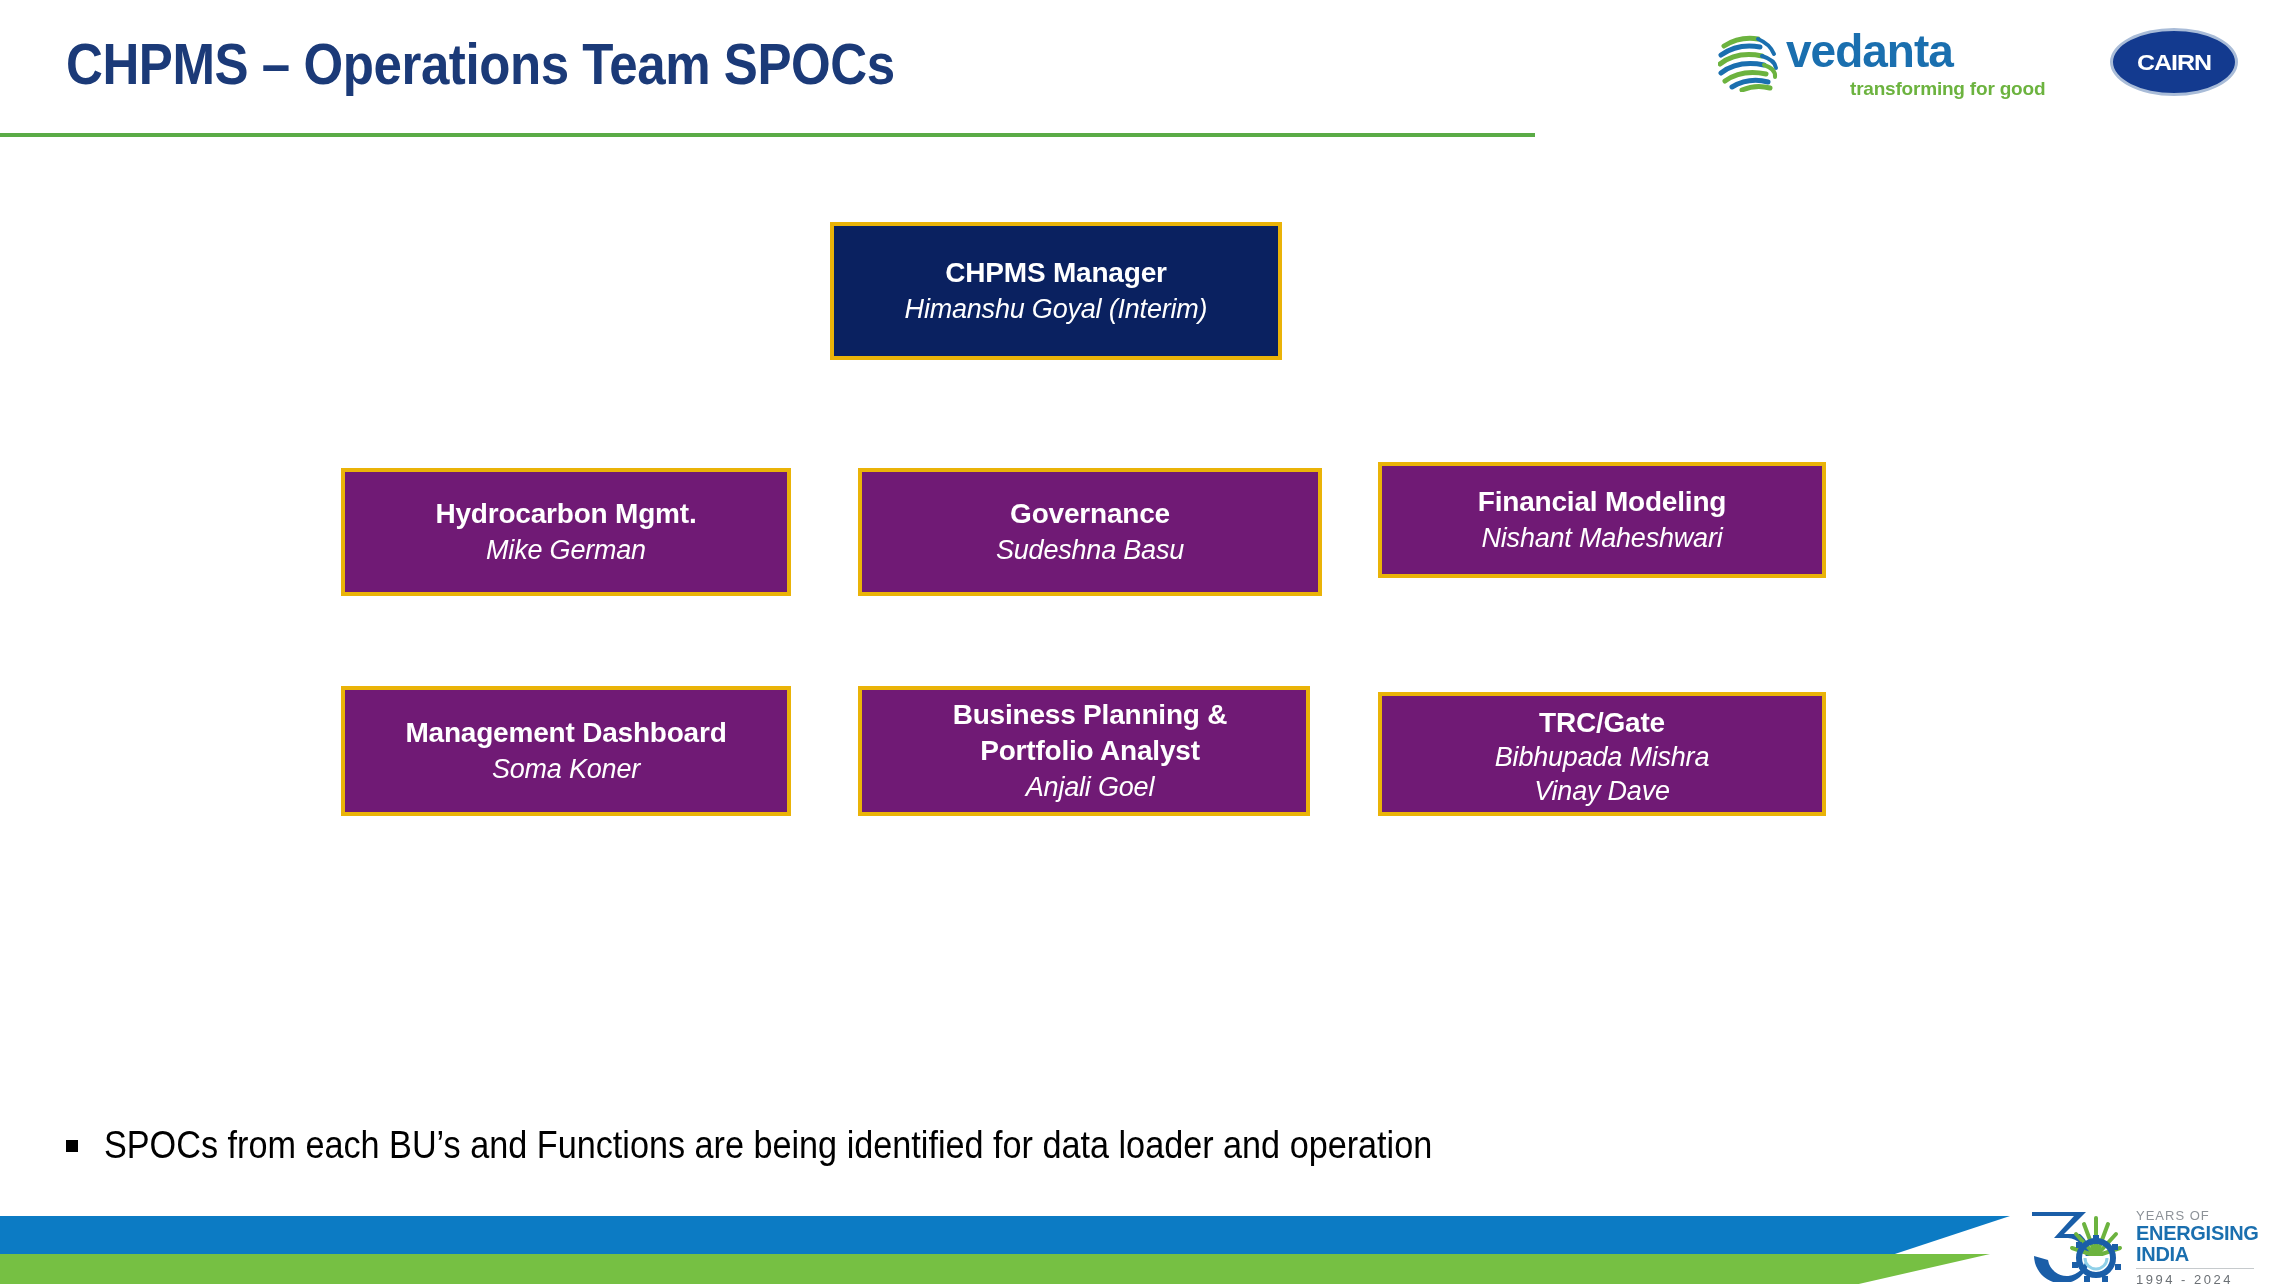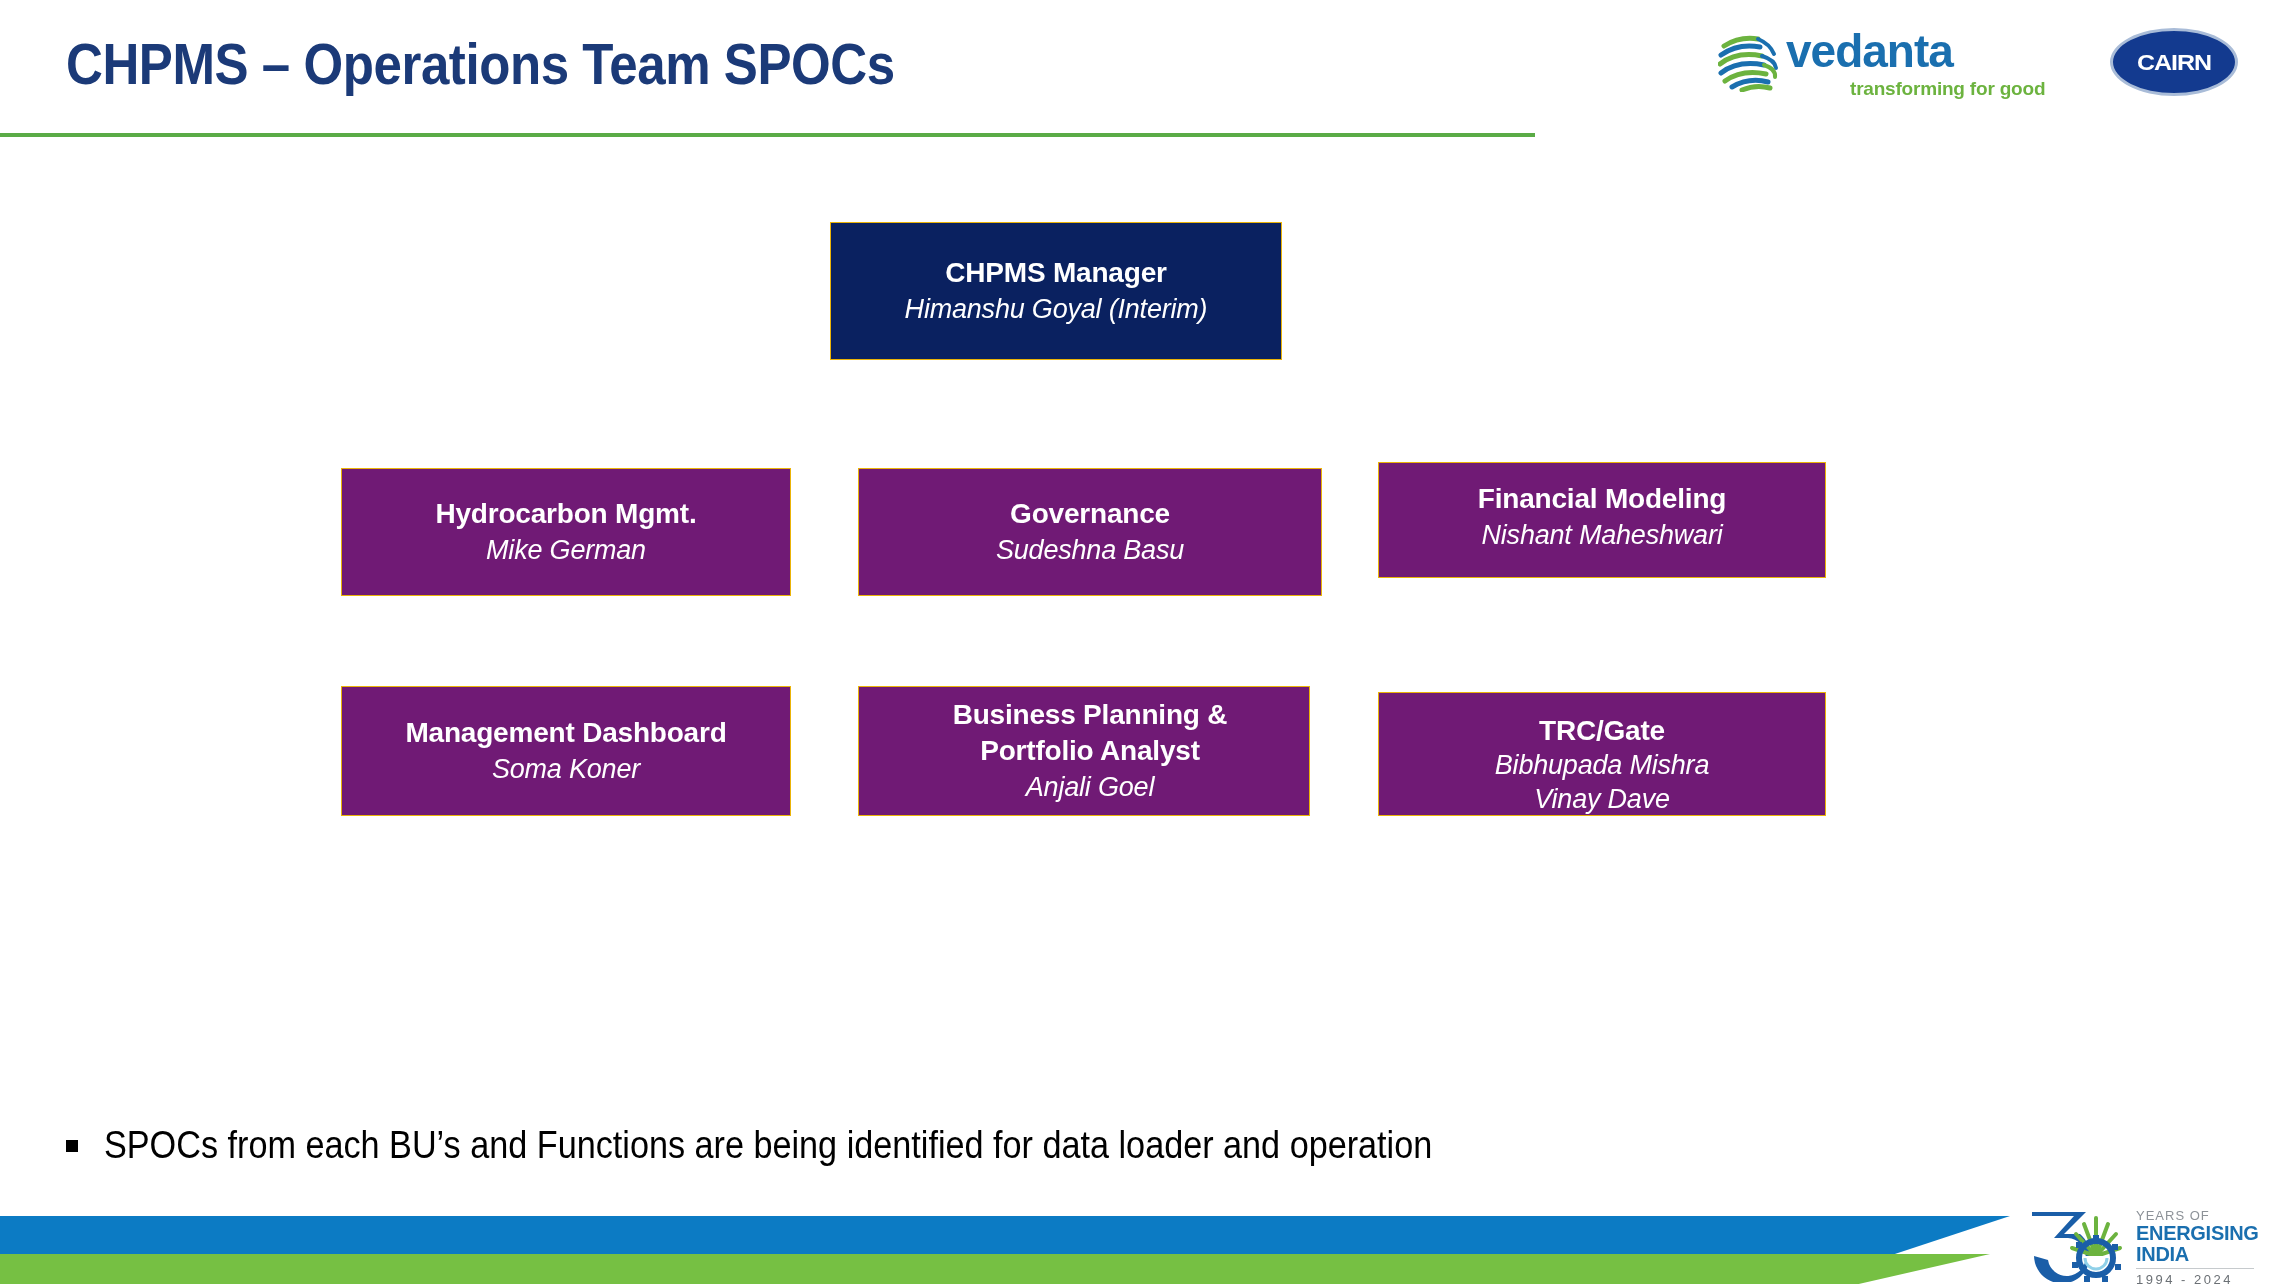--- a/index.html
+++ b/index.html
@@ -105,21 +105,21 @@
   
   .node {
     position: absolute;
     box-sizing: border-box;
     display: flex;
     flex-direction: column;
     align-items: center;
     justify-content: center;
     text-align: right;
     color: #ffffff;
-    border: 1px solid #eab308;
+    border: 4px solid #eab308;
   }
   .node.root { background: #0a2160; }
   .node.branch { background: #701a75; margin-left: 28px; }
   .node-title {
     font-size: 28px;
     font-weight: bold;
     line-height: 36px;
     letter-spacing: -0.2px;
   }
   .node-person {
@@ -128,21 +128,21 @@
     line-height: 36px;
     letter-spacing: -0.2px;
   }
 
   #node-root        { left: 830px;  top: 222px; width: 452px; height: 138px; }
   #node-hydrocarbon { left: 313px;  top: 468px; width: 450px; height: 128px; }
   #node-governance  { left: 830px;  top: 468px; width: 464px; height: 128px; }
   #node-financial   { left: 1350px; top: 462px; width: 448px; height: 116px; justify-content: flex-start; padding-top: 18px; }
   #node-dashboard   { left: 313px;  top: 686px; width: 450px; height: 130px; }
   #node-bpa         { left: 830px;  top: 686px; width: 452px; height: 130px; padding-left: 12px; }
-  #node-trc         { left: 1350px; top: 692px; width: 448px; height: 124px; justify-content: flex-start; padding-top: 21px; }
+  #node-trc         { left: 1350px; top: 692px; width: 448px; height: 124px; justify-content: flex-start; padding-top: 10px; }
   #node-trc .node-title  { line-height: 34px; }
   #node-trc .node-person { line-height: 34px; }
 
   
   #bullet-row {
     position: absolute;
     left: 66px;
     top: 1122px;
     display: flex;
     align-items: flex-start;

